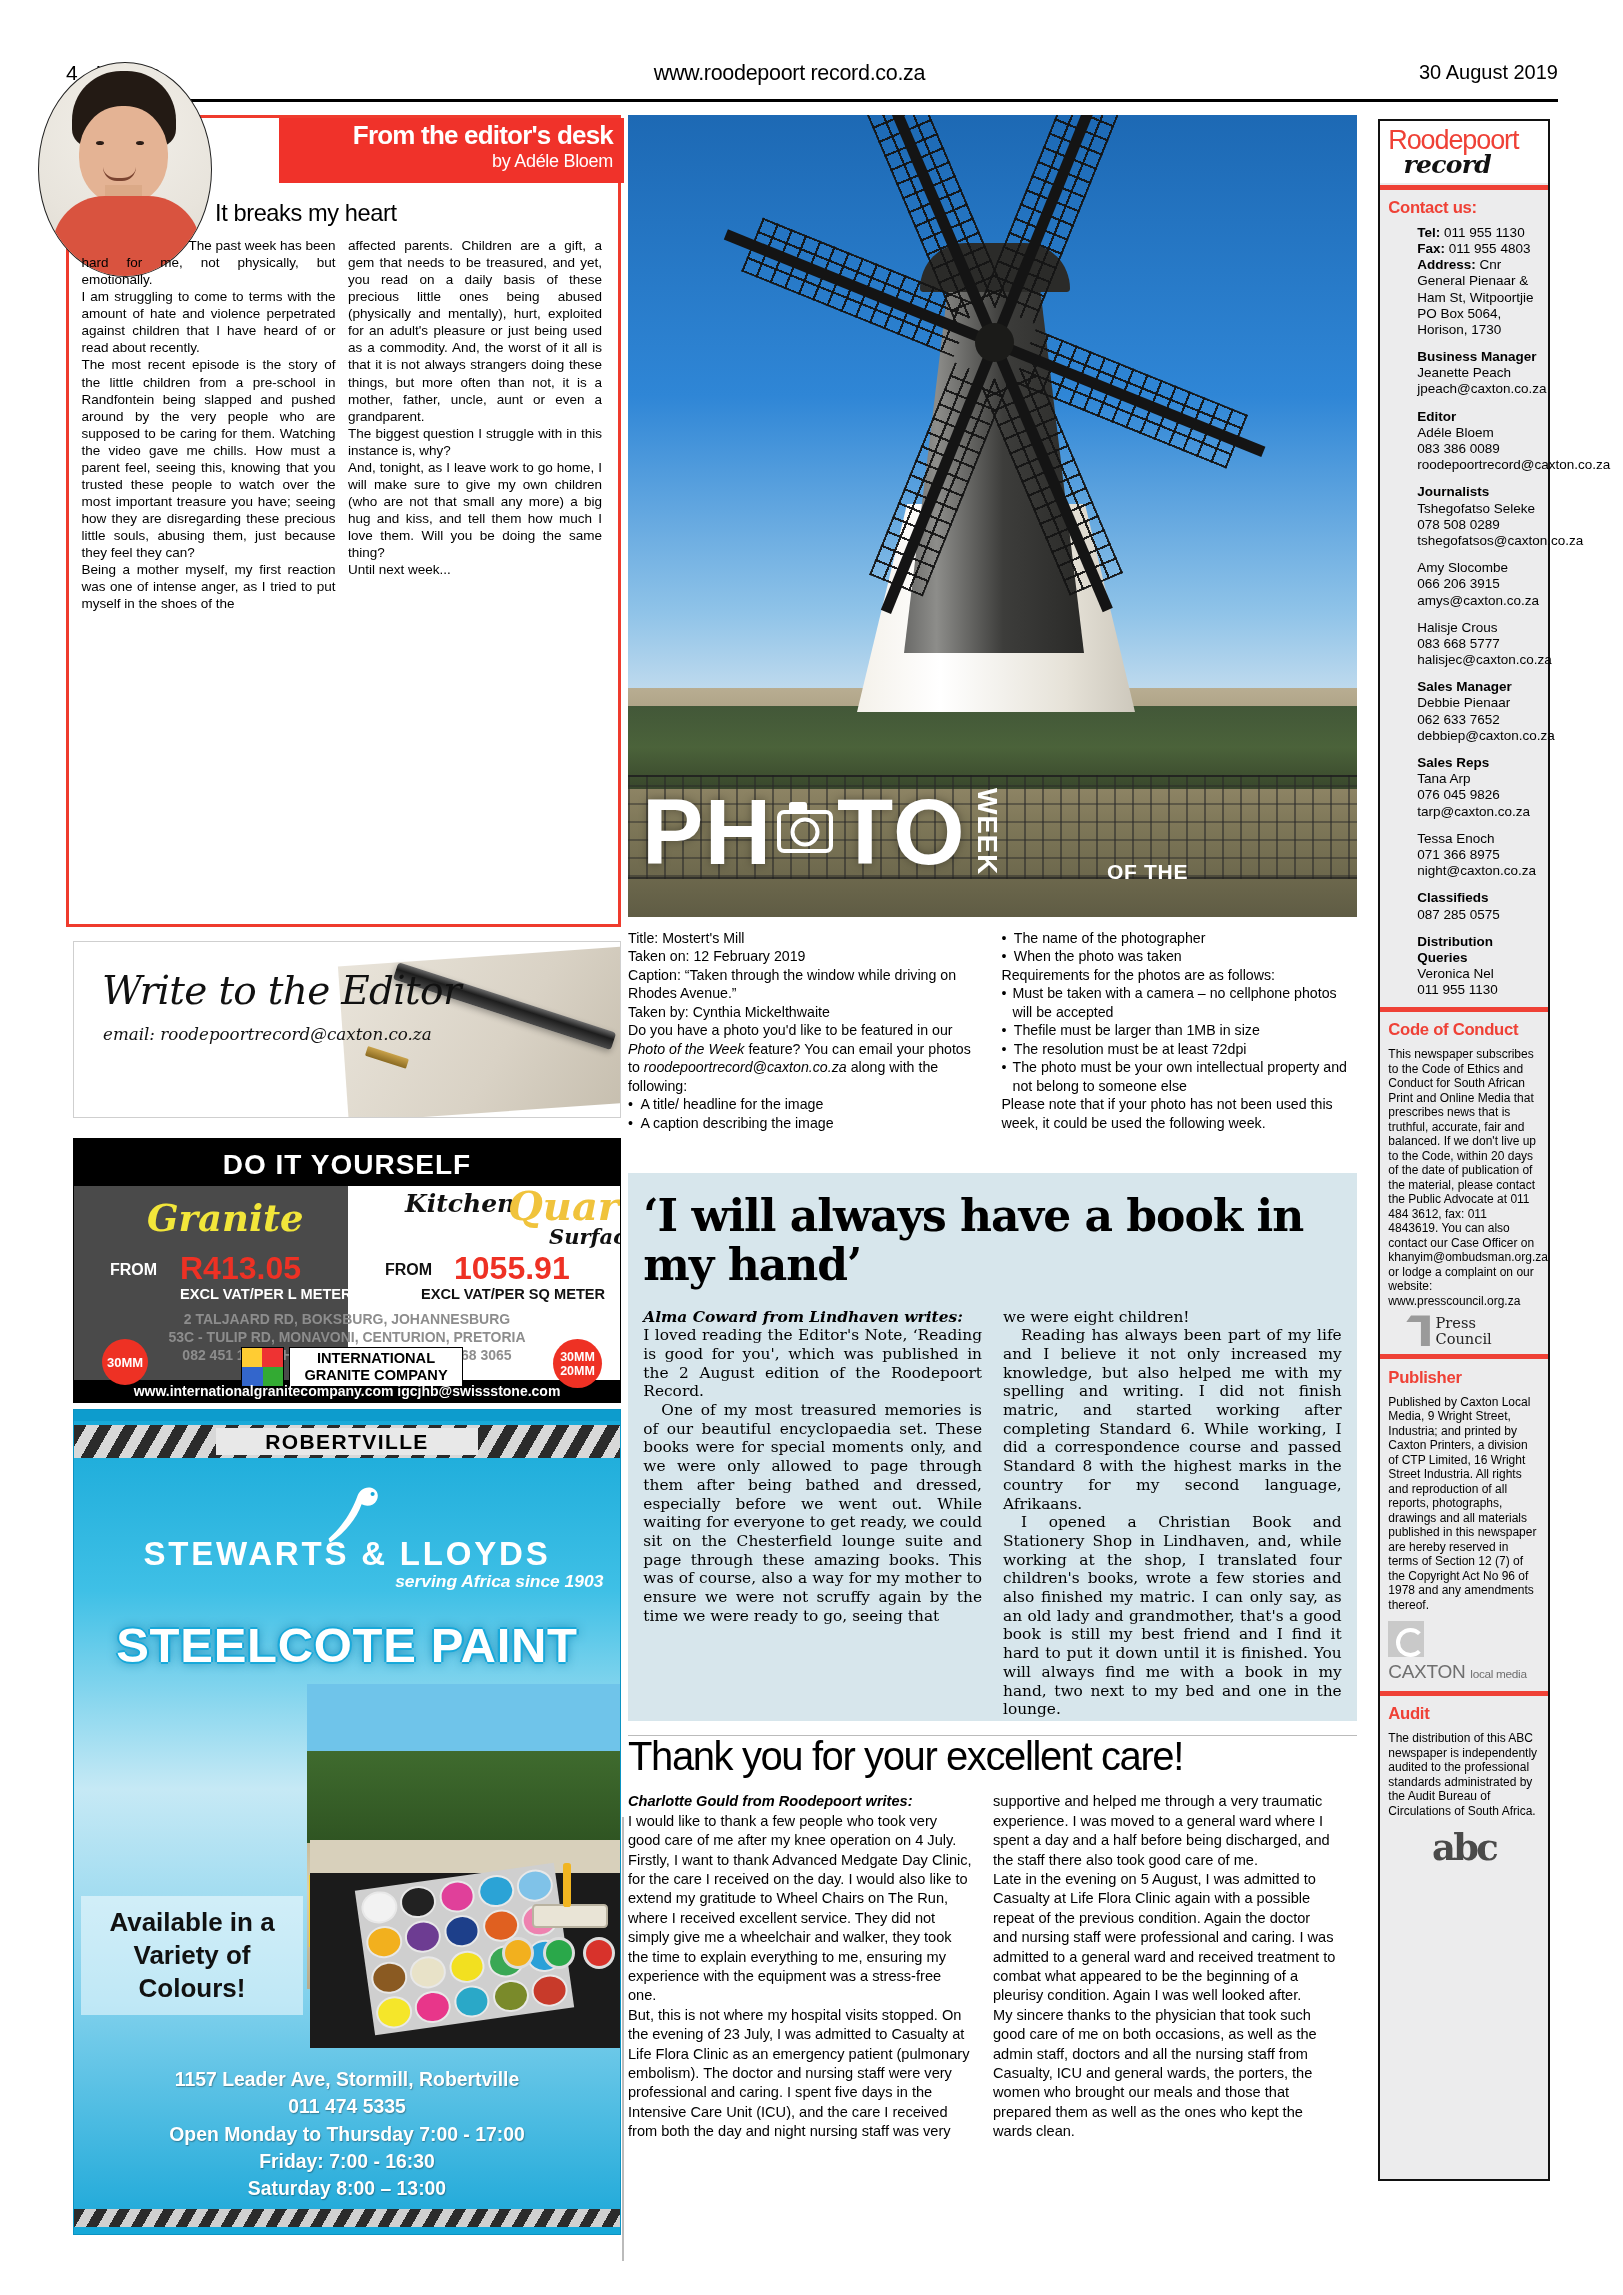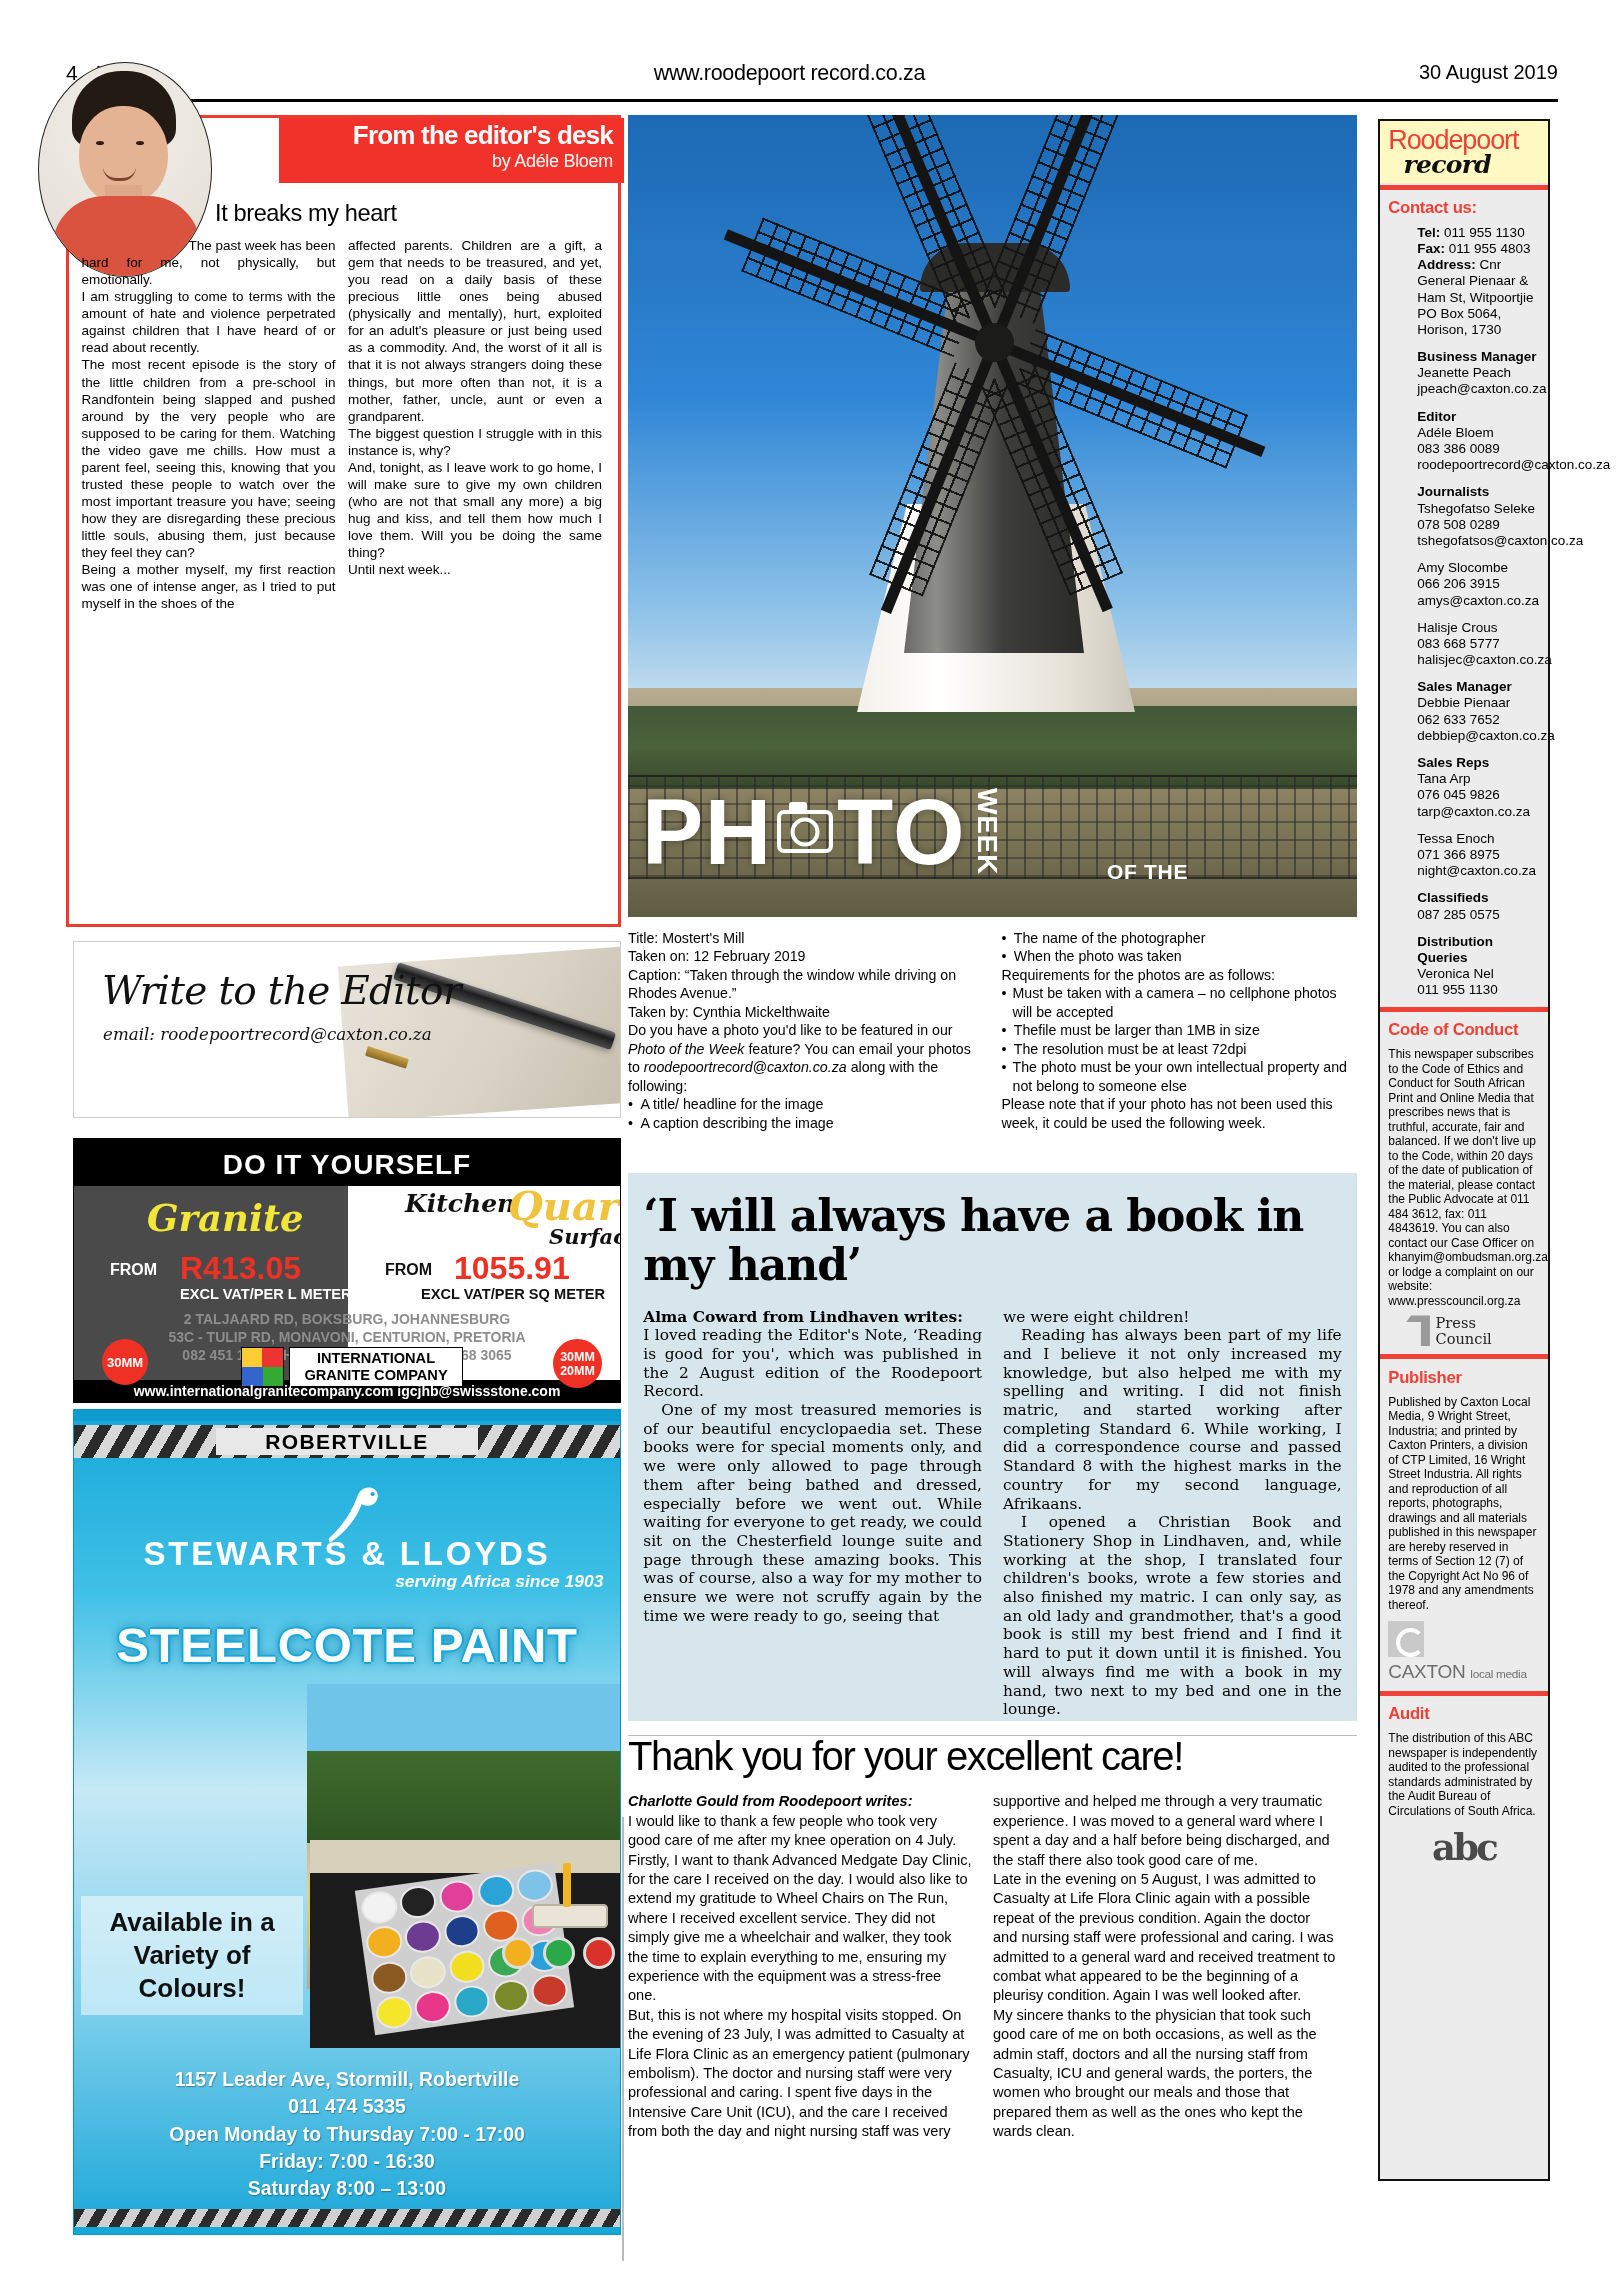--- a/index.html
+++ b/index.html
@@ -355,21 +355,21 @@
     font-family:"DejaVu Serif", serif; font-weight:bold;
     font-size:44px; line-height:1.12; letter-spacing:-1px;
   }
   .art1-cols { display:flex; gap:21px; margin-top:18px; }
   .art1-col {
     width:344px; font-family:"DejaVu Serif", serif;
     font-size:15.4px; line-height:1.215; text-align:justify;
   }
   .art1-col p { margin:0; text-indent:18px; }
   .art1-col p.noind { text-indent:0; }
-  .art1-byline { font-weight:bold; text-indent:0 !important; }
+  .art1-byline { font-weight:bold; font-style:italic; text-indent:0 !important; }
 
   
   .art2 { position:absolute; left:628px; top:1735px; width:729px; height:548px; }
   .art2-head {
     font-size:40px; font-weight:400; letter-spacing:-1.4px; line-height:1.05;
   }
   .art2-cols { display:flex; gap:21px; margin-top:15.3px; }
   .art2-col { width:344px; font-size:14.6px; line-height:1.33; }
   .art2-col p { margin:0; }
   .art2-byline { font-weight:bold; font-style:italic; }
@@ -378,21 +378,21 @@
   }
   .art2-vrule {
     position:absolute; left:-5.6px; top:82px; width:1.4px; height:444px; background:#bbb;
   }
 
   
   .sidebar {
     position:absolute; left:1378px; top:119px; width:172px; height:2062px;
     border:2.8px solid #111; background:#ececed;
   }
-  .sb-logo { padding:7px 8.3px 4.2px 8.3px; background:#fef9c3; }
+  .sb-logo { padding:7px 8.3px 4.2px 8.3px; background:#ffffff; }
   .sb-logo .l1 {
     font-size:27px; color:#ef4136; letter-spacing:-1.1px; line-height:.92;
     font-family:"Liberation Sans", sans-serif;
   }
   .sb-logo .l2 {
     font-family:"DejaVu Serif", serif; font-style:italic; font-weight:bold;
     font-size:25px; letter-spacing:-0.7px; margin-top:-2.8px; margin-left:15.3px; color:#111;
   }
   .sb-redline { height:4.9px; background:#ef4136; margin:1.4px 0 0 0; }
   .sb-sec { padding:8.3px 8.3px 7px 8.3px; }

